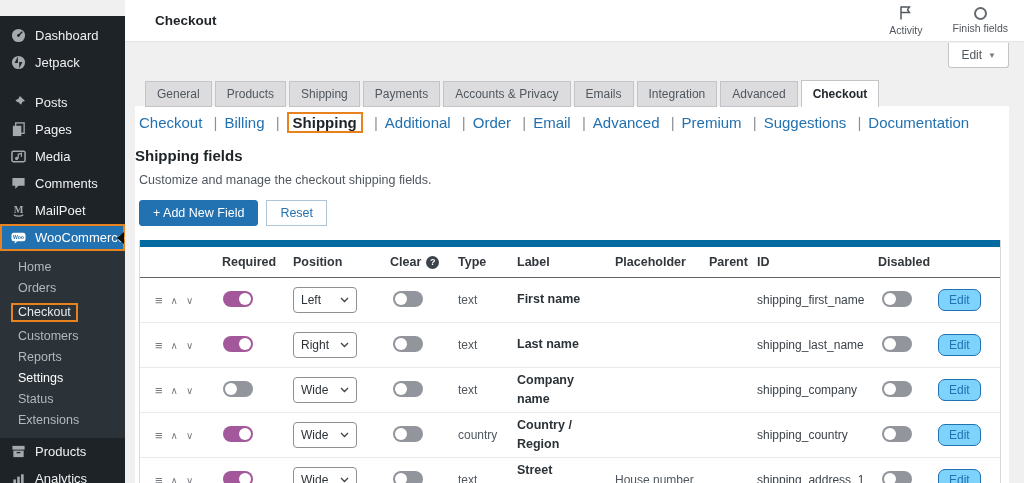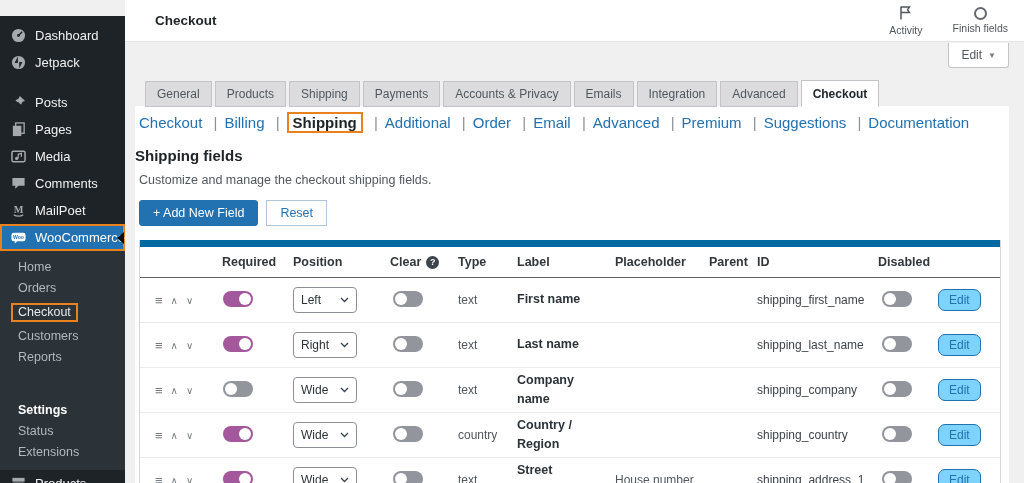--- a/index.html
+++ b/index.html
@@ -10,21 +10,21 @@
   .sidebar { position:absolute; left:0; top:16px; width:125px; height:483px; background:#1d2327; color:#f0f0f1; padding-top:6px; z-index:5; }
   .menu-item { display:flex; align-items:center; gap:9px; padding:5px 10px; font-size:13px; color:#f0f0f1; cursor:pointer; height:27px; }
   .menu-item .ic { width:16px; height:16px; display:inline-flex; align-items:center; justify-content:center; flex:0 0 16px; }
   .menu-item .ic svg { width:15px; height:15px; }
   .menu-gap { height:13px; }
   .menu-item.active { background:#2271b1; border:2px solid #e8821e; padding:3px 8px; position:relative; }
   .menu-item.active::after { content:""; position:absolute; right:-1px; top:50%; margin-top:-6px;
       border:6px solid transparent; border-right:7px solid #0c0f11; }
   .submenu { background:#2c3338; padding:6px 0 7px; }
   .submenu-item { padding:4px 0 4px 18px; font-size:12.5px; color:#b2b8be; cursor:pointer; line-height:13px; }
-  .submenu-item.current { color:#ffffff; font-weight:700;margin-top:32px; }
+  .submenu-item.current { color:#ffffff; font-weight:400; }
   .submenu-item.boxed .lbl { border:2px solid #e8821e; padding:1px 5px; margin-left:-7px; display:inline-block; color:#e6e9ec; }
 
   
   .topbar { position:absolute; left:125px; top:0; width:899px; height:42px; background:#fff; border-bottom:1px solid #e2e4e7;
       display:flex; align-items:center; padding:0 16px 0 30px; z-index:2; }
   .topbar-title { font-size:13.5px; font-weight:700; color:#1d2327; flex:1; }
   .topbar-action { display:flex; flex-direction:column; align-items:center; gap:2px; font-size:10.5px; color:#50575e; margin-left:30px; cursor:pointer; }
   .ring { width:13px; height:13px; border:2px solid #646970; border-radius:50%; display:inline-block; }
 
   .help-btn { position:absolute; top:43px; right:15px; background:#fff; border:1px solid #c3c4c7; border-top:none;

